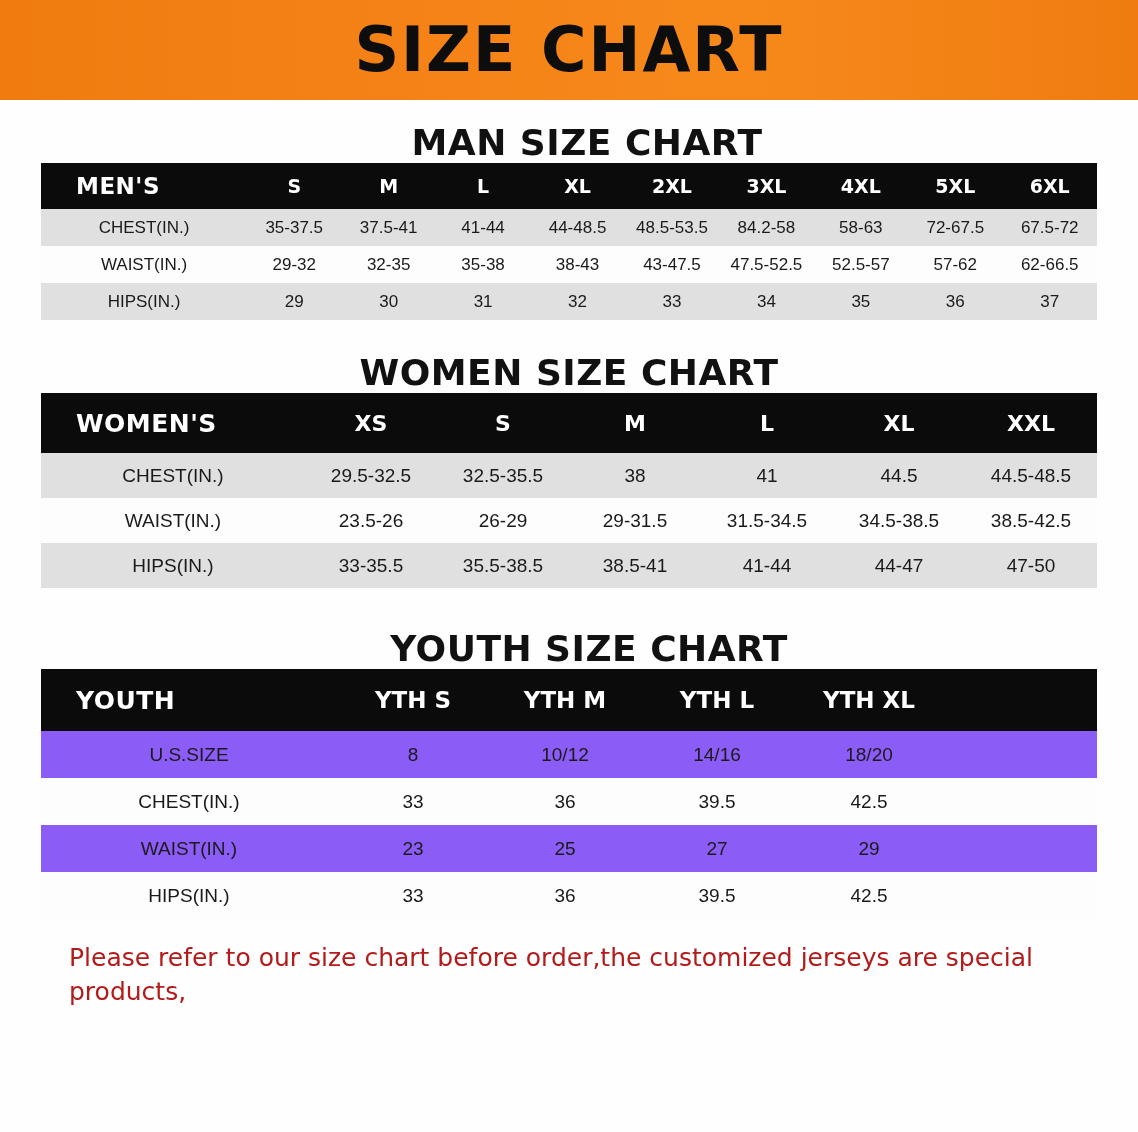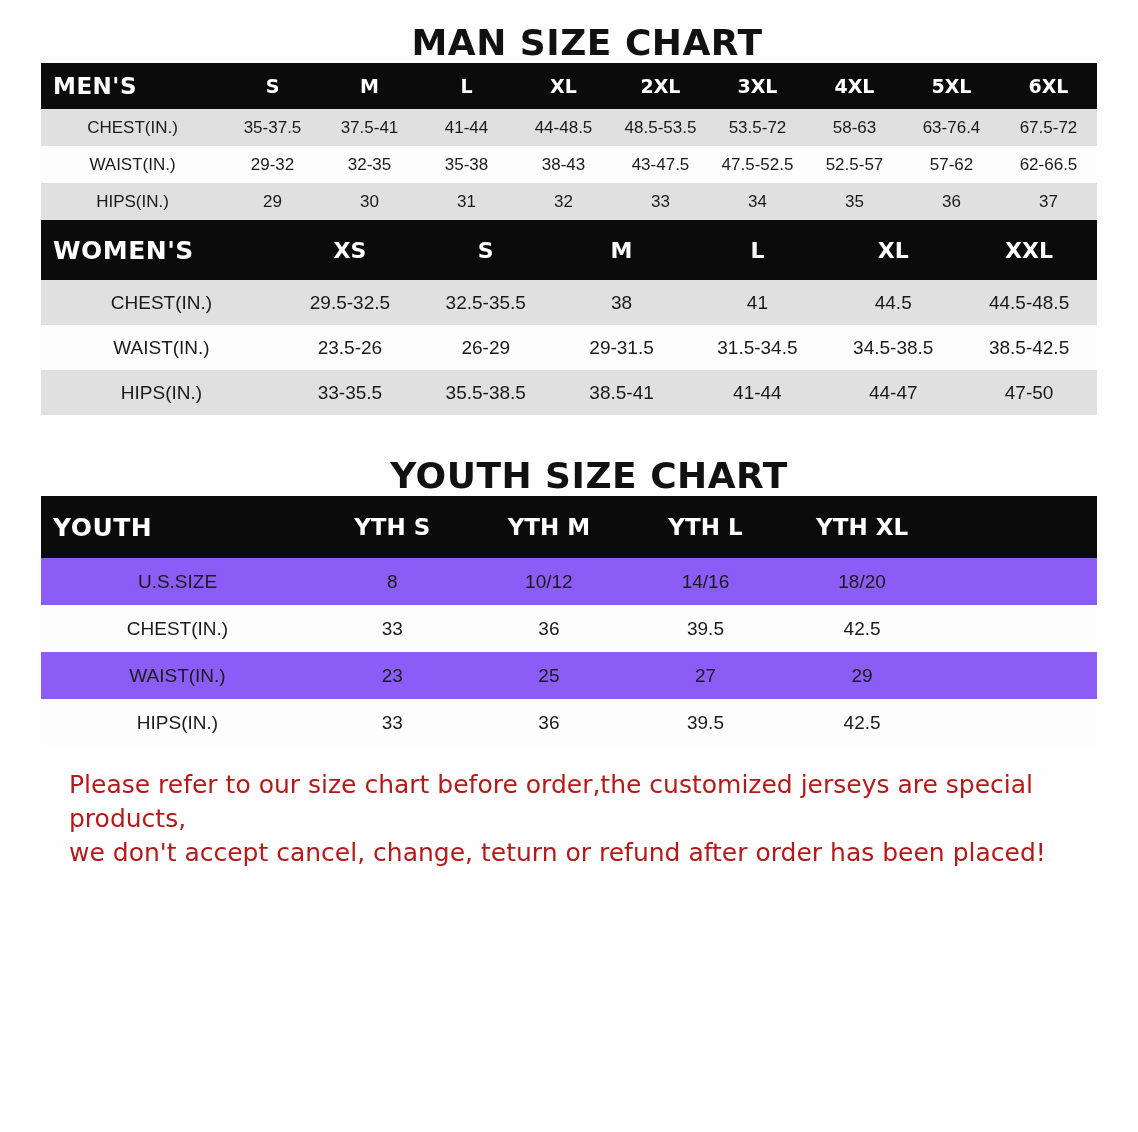--- a/index.html
+++ b/index.html
@@ -68,21 +68,21 @@
     white-space: nowrap;
   }
   thead th {
     background: #0b0b0b;
     color: #ffffff;
     font-family: "DejaVu Sans", sans-serif;
     font-weight: bold;
   }
   thead th.corner {
     text-align: left;
-    padding-left: 12px;
+    padding-left: 35px;
     letter-spacing: 0.5px;
   }
   tbody td.rowlabel {
     text-align: center;
     font-size: 17px;
     color: #1a1a1a;
   }
 
   
   #men-table thead th { height: 44px; font-size: 19px; }
@@ -116,20 +116,23 @@
     line-height: 1.35;
   }
   .note-line { display: block; }
   .note-line.l2 { text-align: left; }
 </style>
 </head>
 <body>
 
 <div class="page">
 
+  <div class="banner">
+    <div class="banner-title">SIZE CHART</div>
+  </div>
 
   <div class="section-title t-man">MAN SIZE CHART</div>
   <div class="table-wrap">
     <table id="men-table">
       <thead>
         <tr>
           <th class="corner" style="width:170px">MEN'S</th>
           <th>S</th>
           <th>M</th>
           <th>L</th>
@@ -142,23 +145,23 @@
         </tr>
       </thead>
       <tbody>
         <tr class="shade">
           <td class="rowlabel">CHEST(IN.)</td>
           <td>35-37.5</td>
           <td>37.5-41</td>
           <td>41-44</td>
           <td>44-48.5</td>
           <td>48.5-53.5</td>
-          <td>53.5-72</td>
+          <td>84.2-58</td>
           <td>58-63</td>
-          <td>63-76.4</td>
+          <td>72-67.5</td>
           <td>67.5-72</td>
         </tr>
         <tr class="plain">
           <td class="rowlabel">WAIST(IN.)</td>
           <td>29-32</td>
           <td>32-35</td>
           <td>35-38</td>
           <td>38-43</td>
           <td>43-47.5</td>
           <td>47.5-52.5</td>
@@ -175,20 +178,21 @@
           <td>33</td>
           <td>34</td>
           <td>35</td>
           <td>36</td>
           <td>37</td>
         </tr>
       </tbody>
     </table>
   </div>
 
+  <div class="section-title t-women">WOMEN SIZE CHART</div>
   <div class="table-wrap">
     <table id="women-table">
       <thead>
         <tr>
           <th class="corner" style="width:228px">WOMEN'S</th>
           <th>XS</th>
           <th>S</th>
           <th>M</th>
           <th>L</th>
           <th>XL</th>
@@ -272,16 +276,15 @@
           <td>39.5</td>
           <td>42.5</td>
           <td></td>
         </tr>
       </tbody>
     </table>
   </div>
 
   <div class="note">
     <span class="note-line">Please refer to our size chart before order,the customized jerseys are special products,</span>
-    <span class="note-line l2">we don't accept cancel, change, teturn or refund after order has been placed!</span>
   </div>
 
 </div>
 
 </body></html>

